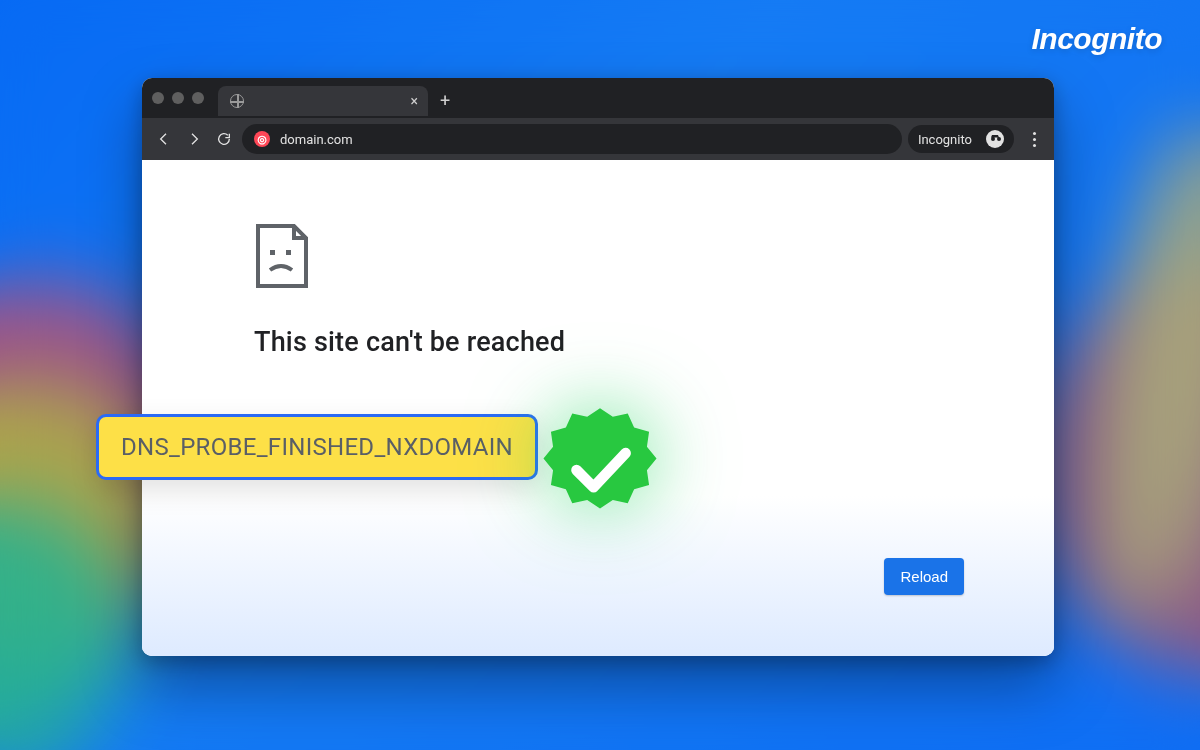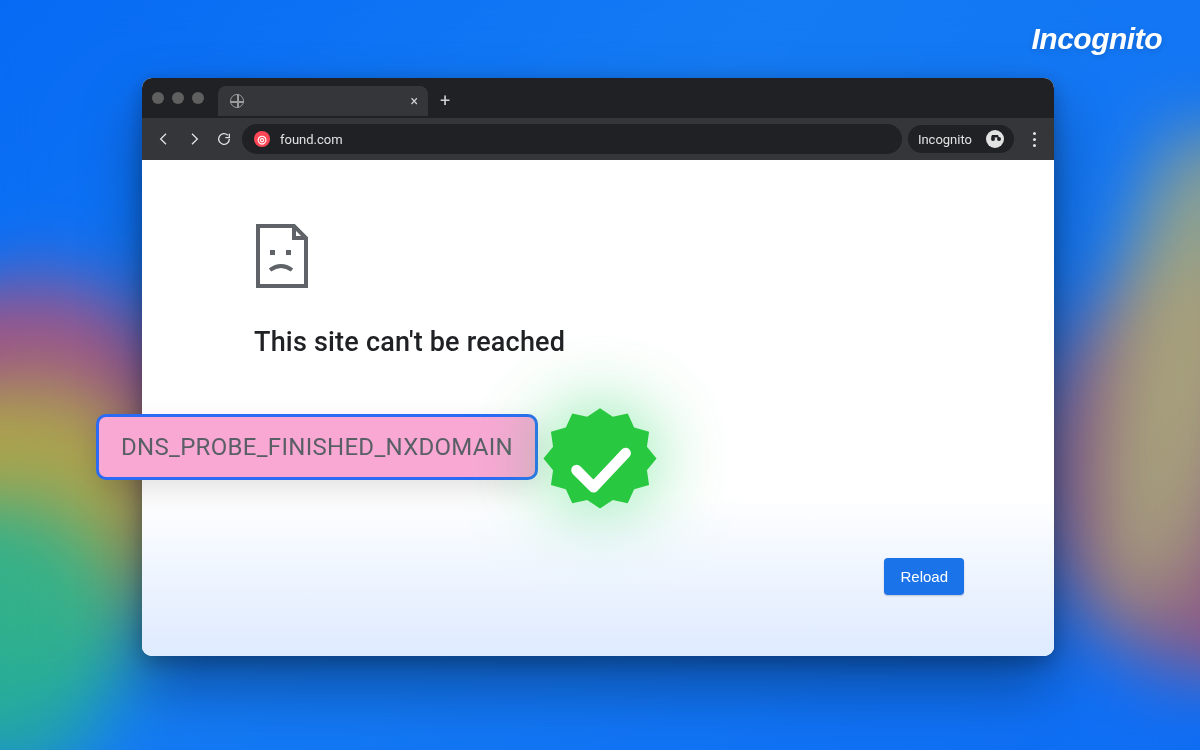--- a/index.html
+++ b/index.html
@@ -106,21 +106,21 @@
 
   .gradient-bottom {
     position:absolute; left:0; right:0; bottom:0; height:160px;
     background: linear-gradient(180deg, rgba(218,232,255,0) 0%, rgba(218,232,255,0.9) 100%);
     pointer-events:none;
   }
 
   
   .callout {
     position:absolute; z-index:6; left: 96px; top: 414px;
-    background:#f9a8d4; border: 3px solid #2a6af5; border-radius: 10px;
+    background:#fde047; border: 3px solid #2a6af5; border-radius: 10px;
     padding: 16px 22px; color:#5a5f66; font-size: 24px; letter-spacing:0.3px;
     box-shadow: 0 10px 28px rgba(0,0,0,0.12);
   }
 
   
   .badge-wrap {
     position:absolute; z-index:7; left: 530px; top: 398px;
     width: 140px; height: 140px; display:flex; align-items:center; justify-content:center;
     filter: drop-shadow(0 0 40px rgba(36,212,96,0.65));
   }
@@ -169,21 +169,21 @@
           <path d="M9 4 L17 12 L9 20"></path>
         </svg>
     </div>
     <div class="nav-icn">
       <svg viewBox="0 0 24 24">
           <path d="M20 12a8 8 0 1 1-2.34-5.66M20 4v6h-6"></path>
         </svg>
     </div>
     <div class="omnibox">
       <span class="site-icn">◎</span>
-      <span>found.com</span>
+      <span>domain.com</span>
     </div>
     <div class="right-tools">
       <div class="incog-badge">
         <span>Incognito</span>
         <span class="incog-icon">
           <svg viewBox="0 0 24 24">
               <path d="M4 9h16l-2-5H6L4 9zm0 3a4 4 0 108 0 4 4 0 10-8 0zm12 0a4 4 0 108 0 4 4 0 10-8 0z"></path>
             </svg>
         </span>
       </div>

